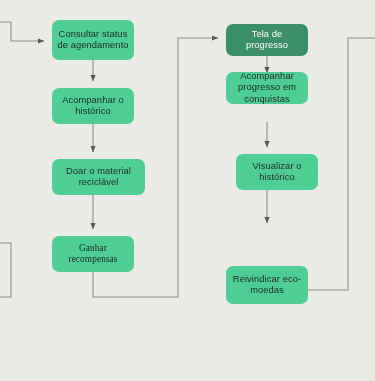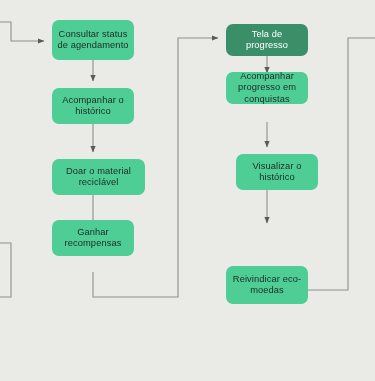--- a/index.html
+++ b/index.html
@@ -93,21 +93,21 @@
   </div>
 
   <div class="node node-normal" style="left:52px; top:88px; width:82px; height:36px;">
     <span>Acompanhar o histórico</span>
   </div>
 
   <div class="node node-normal" style="left:52px; top:159px; width:93px; height:36px;">
     <span>Doar o material reciclável</span>
   </div>
 
-  <div class="node node-normal" style="left:52px; top:220px; width:82px; height:36px;">
+  <div class="node node-normal" style="left:52px; top:236px; width:82px; height:36px;font-family:Liberation Serif, serif;">
     <span>Ganhar recompensas</span>
   </div>
 
   <div class="node node-header" style="left:226px; top:24px; width:82px; height:30px;text-align:center;">
     <span>Tela de progresso</span>
   </div>
 
   <div class="node node-normal" style="left:226px; top:72px; width:82px; height:30px;justify-content:center;">
     <span>Acompanhar progresso em conquistas</span>
   </div>

